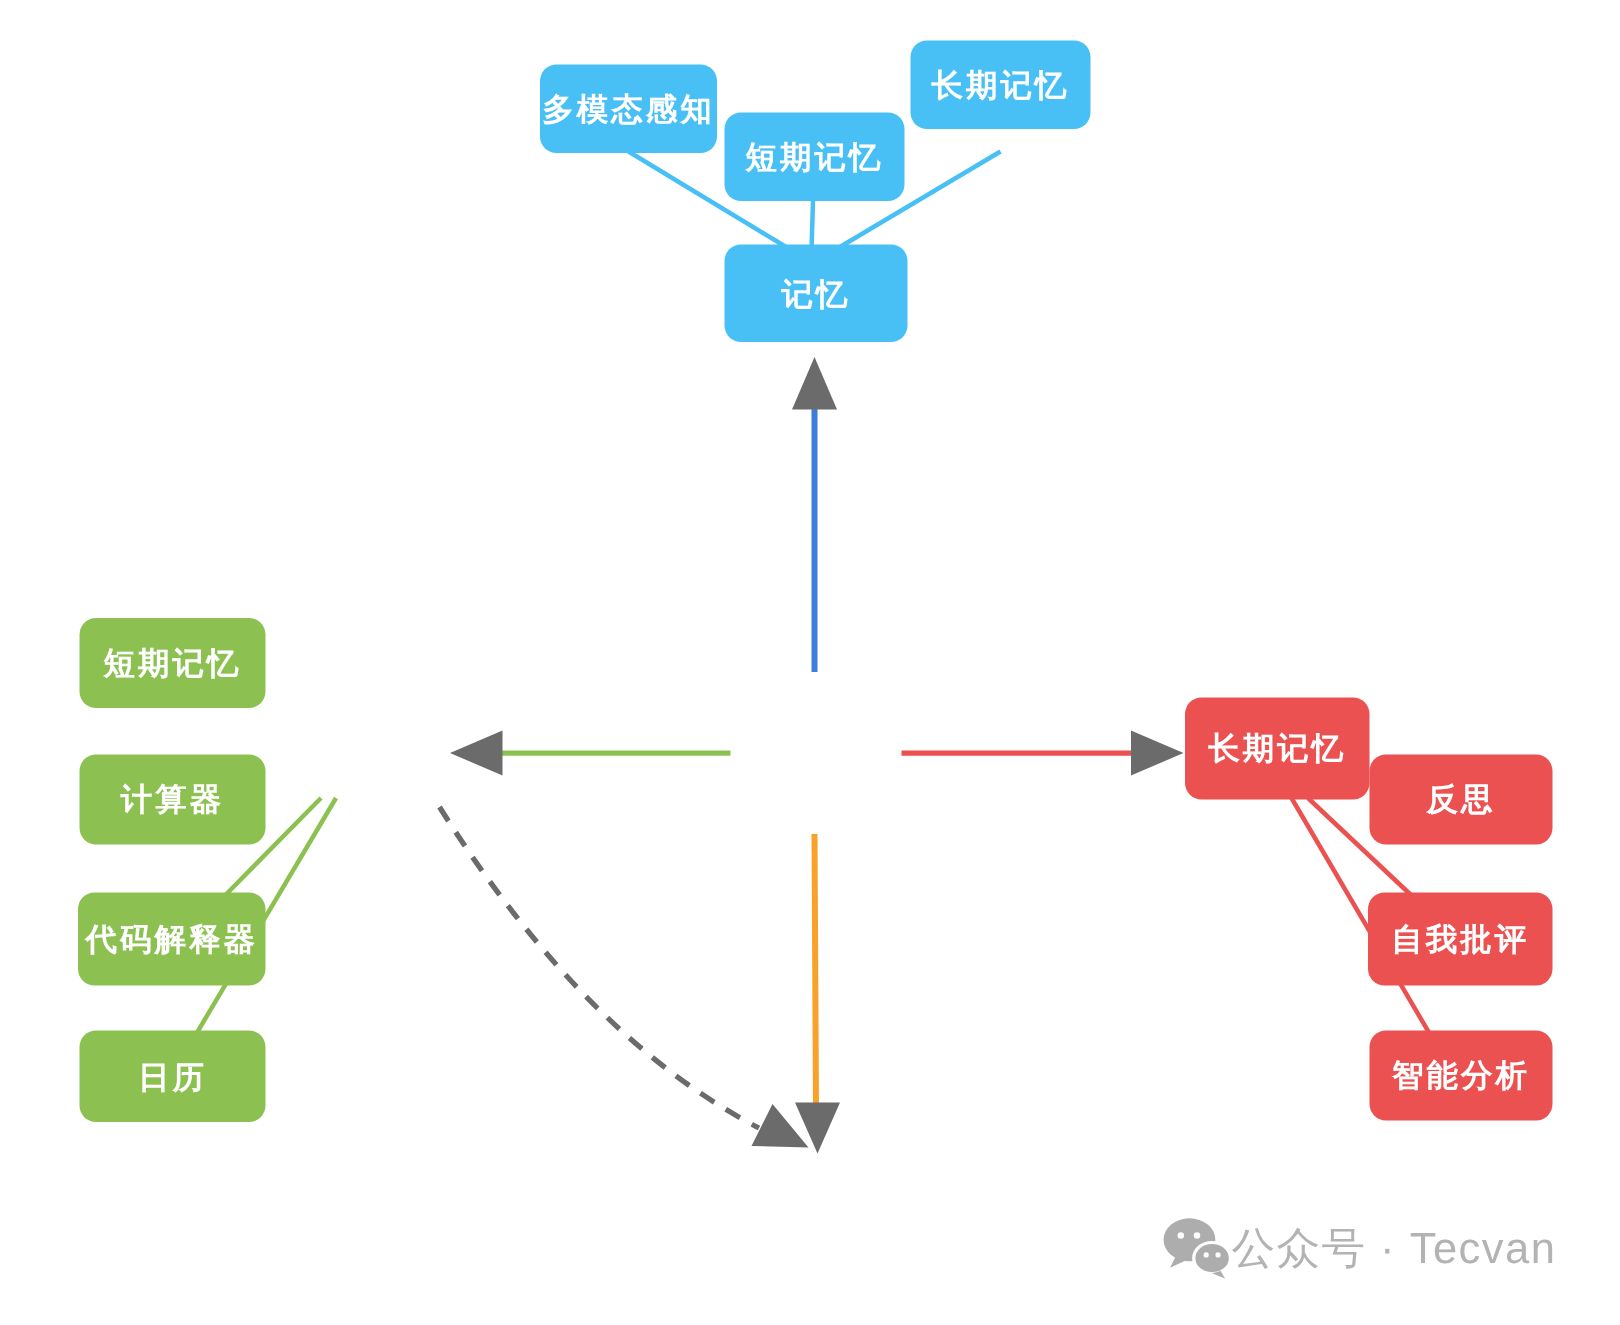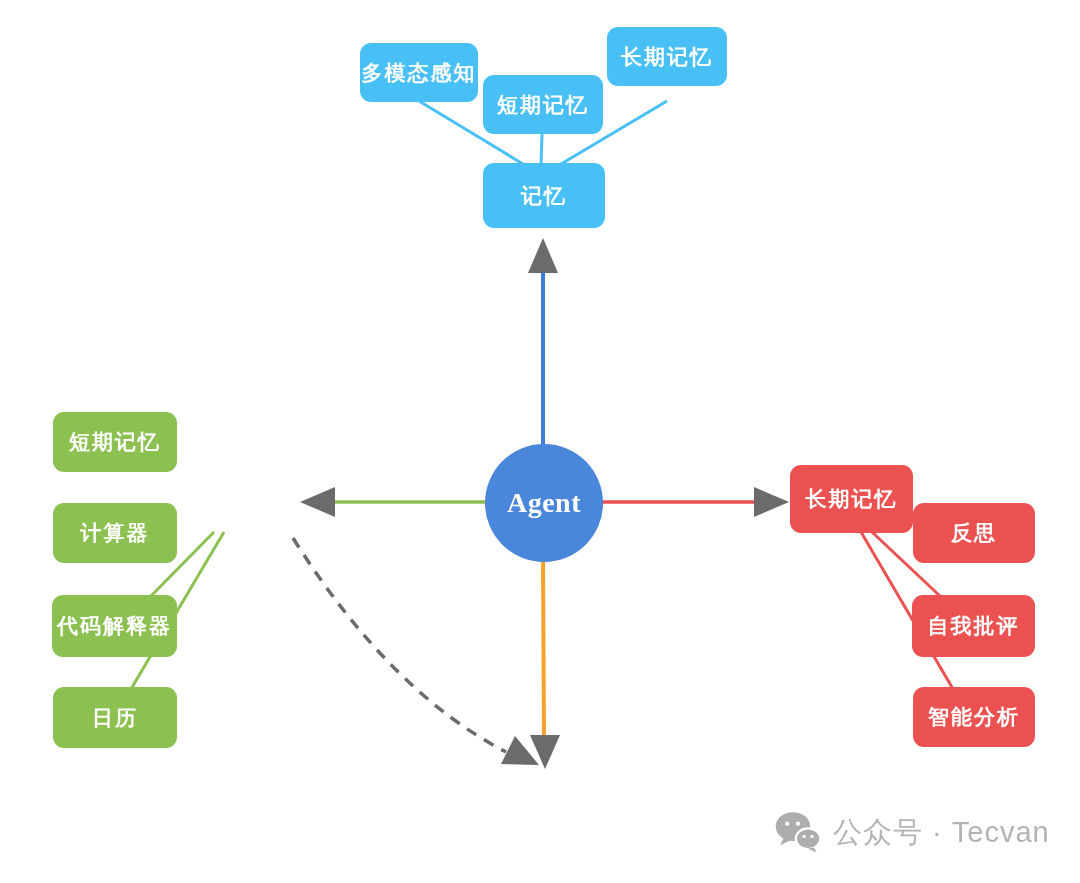--- a/index.html
+++ b/index.html
@@ -29,21 +29,21 @@
   .edge-blue{stroke:var(--blue-line,#3D7EDB);stroke-width:4;fill:none;}
   .edge-green{stroke:var(--green,#8CC152);stroke-width:3.5;fill:none;}
   .edge-green-thin{stroke:var(--green,#8CC152);stroke-width:3;fill:none;}
   .edge-red{stroke:var(--red,#EC5151);stroke-width:3.5;fill:none;}
   .edge-red-thin{stroke:var(--red,#EC5151);stroke-width:3;fill:none;}
   .edge-orange{stroke:var(--orange,#F9A22B);stroke-width:4;fill:none;}
   .edge-dashed{stroke:var(--arrow-gray,#5F5F5F);stroke-width:3.5;fill:none;stroke-dasharray:11 9;}
   .ah{fill:var(--arrow-gray,#6B6B6B);}
   
   #watermark{
-    position:absolute;left:775px;top:812px;display:flex;align-items:center;gap:12px;
+    position:absolute;left:775px;top:812px;display:flex;align-items:center;
   }
   #watermark .wm-text{
     color:var(--watermark-gray,#B3B3B3);font-size:29px;letter-spacing:1px;
     font-family:"Liberation Sans","DejaVu Sans",sans-serif;
   }
 </style>
 </head>
 <body>
 
 <div id="canvas">
@@ -85,21 +85,20 @@
   <div class="node green-box" style="left:53px;top:503px;width:124px;height:60px;">计算器</div>
   <div class="node green-box" style="left:52px;top:595px;width:125px;height:62px;">代码解释器</div>
   <div class="node green-box" style="left:53px;top:687px;width:124px;height:61px;">日历</div>
 
   <div class="node red-box" style="left:790px;top:465px;width:123px;height:68px;">长期记忆</div>
   <div class="node red-box" style="left:913px;top:503px;width:122px;height:60px;">反思</div>
   <div class="node red-box" style="left:912px;top:595px;width:123px;height:62px;">自我批评</div>
   <div class="node red-box" style="left:913px;top:687px;width:122px;height:60px;">智能分析</div>
 
 
-  <div class="agent-circle">Agent</div>
 
   <div id="watermark">
     <svg width="46" height="42" viewBox="0 0 64 58">
       <g fill="#ADADAD">
         <ellipse cx="25" cy="20" rx="24" ry="20"></ellipse>
         <path d="M12 36 L7 46 L22 39 Z"></path>
       </g>
       <circle cx="17" cy="16" r="3" fill="#ffffff"></circle>
       <circle cx="32" cy="16" r="3" fill="#ffffff"></circle>
       <g fill="#ADADAD" stroke="#ffffff" stroke-width="3">

